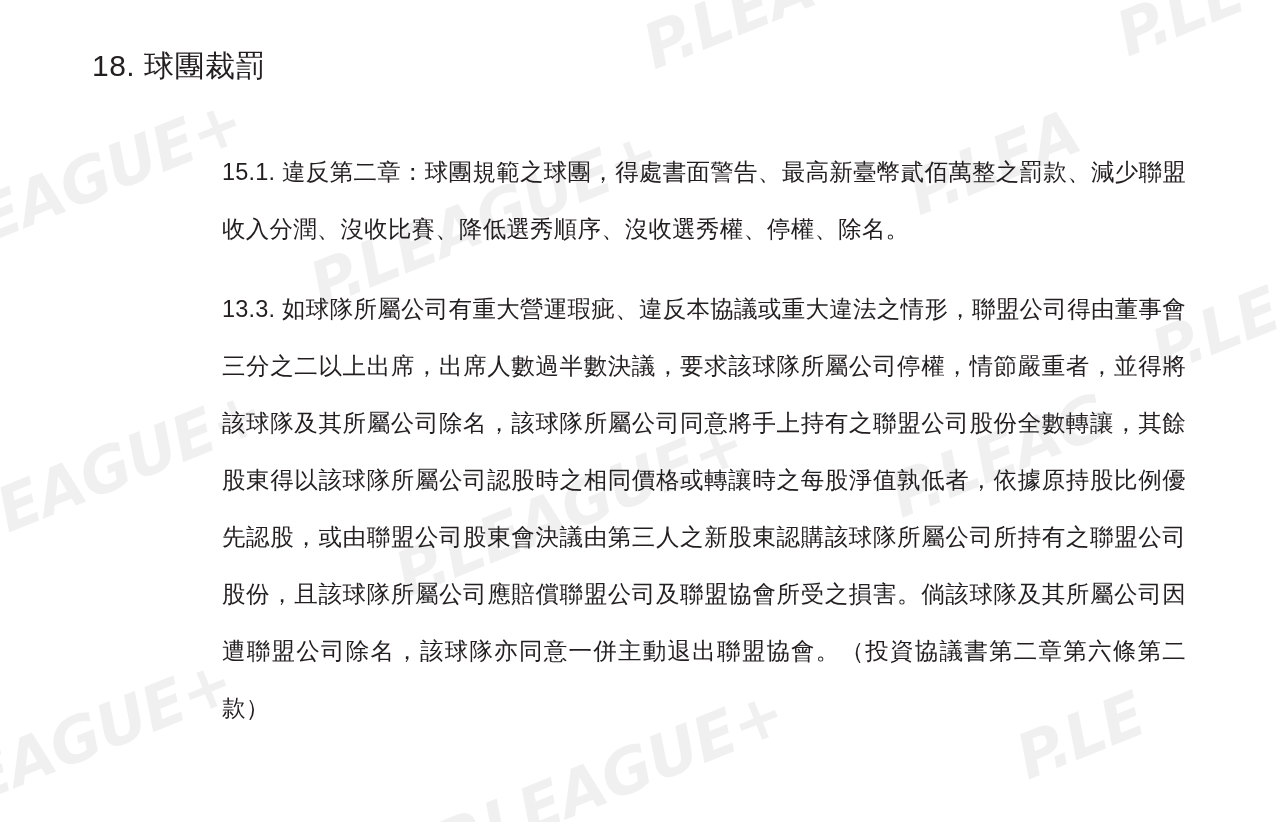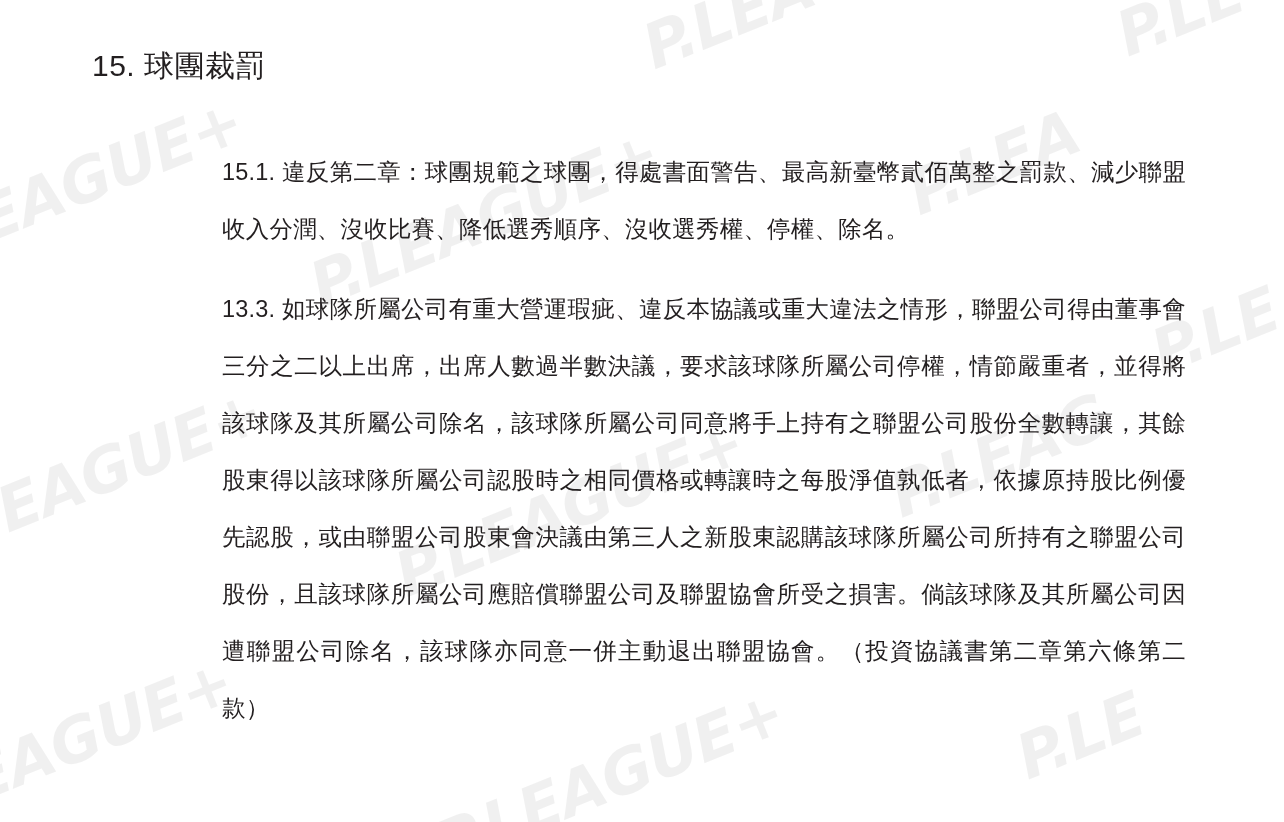--- a/index.html
+++ b/index.html
@@ -88,20 +88,20 @@
   <span class="wm" style="left:-10px; top:430px;">EAGUE+</span>
   <span class="wm" style="left:385px; top:478px;">P.LEAGUE+</span>
   <span class="wm" style="left:885px; top:425px;">P.LEAG</span>
   <span class="wm" style="left:-40px; top:700px;">EAGUE+</span>
   <span class="wm" style="left:425px; top:748px;">P.LEAGUE+</span>
   <span class="wm" style="left:1015px; top:705px;">P.LE</span>
 </div>
 
 <div class="page">
 
-  <h1 class="doc-heading">15. 球團裁罰</h1>
+  <h1 class="doc-heading">18. 球團裁罰</h1>
 
   <div class="clauses">
     <p class="clause">15.1. 違反第二章：球團規範之球團，得處書面警告、最高新臺幣貳佰萬整之罰款、減少聯盟收入分潤、沒收比賽、降低選秀順序、沒收選秀權、停權、除名。</p>
     <p class="clause">13.3. 如球隊所屬公司有重大營運瑕疵、違反本協議或重大違法之情形，聯盟公司得由董事會三分之二以上出席，出席人數過半數決議，要求該球隊所屬公司停權，情節嚴重者，並得將該球隊及其所屬公司除名，該球隊所屬公司同意將手上持有之聯盟公司股份全數轉讓，其餘股東得以該球隊所屬公司認股時之相同價格或轉讓時之每股淨值孰低者，依據原持股比例優先認股，或由聯盟公司股東會決議由第三人之新股東認購該球隊所屬公司所持有之聯盟公司股份，且該球隊所屬公司應賠償聯盟公司及聯盟協會所受之損害。倘該球隊及其所屬公司因遭聯盟公司除名，該球隊亦同意一併主動退出聯盟協會。（投資協議書第二章第六條第二款）</p>
   </div>
 
 </div>
 
 </body></html>

